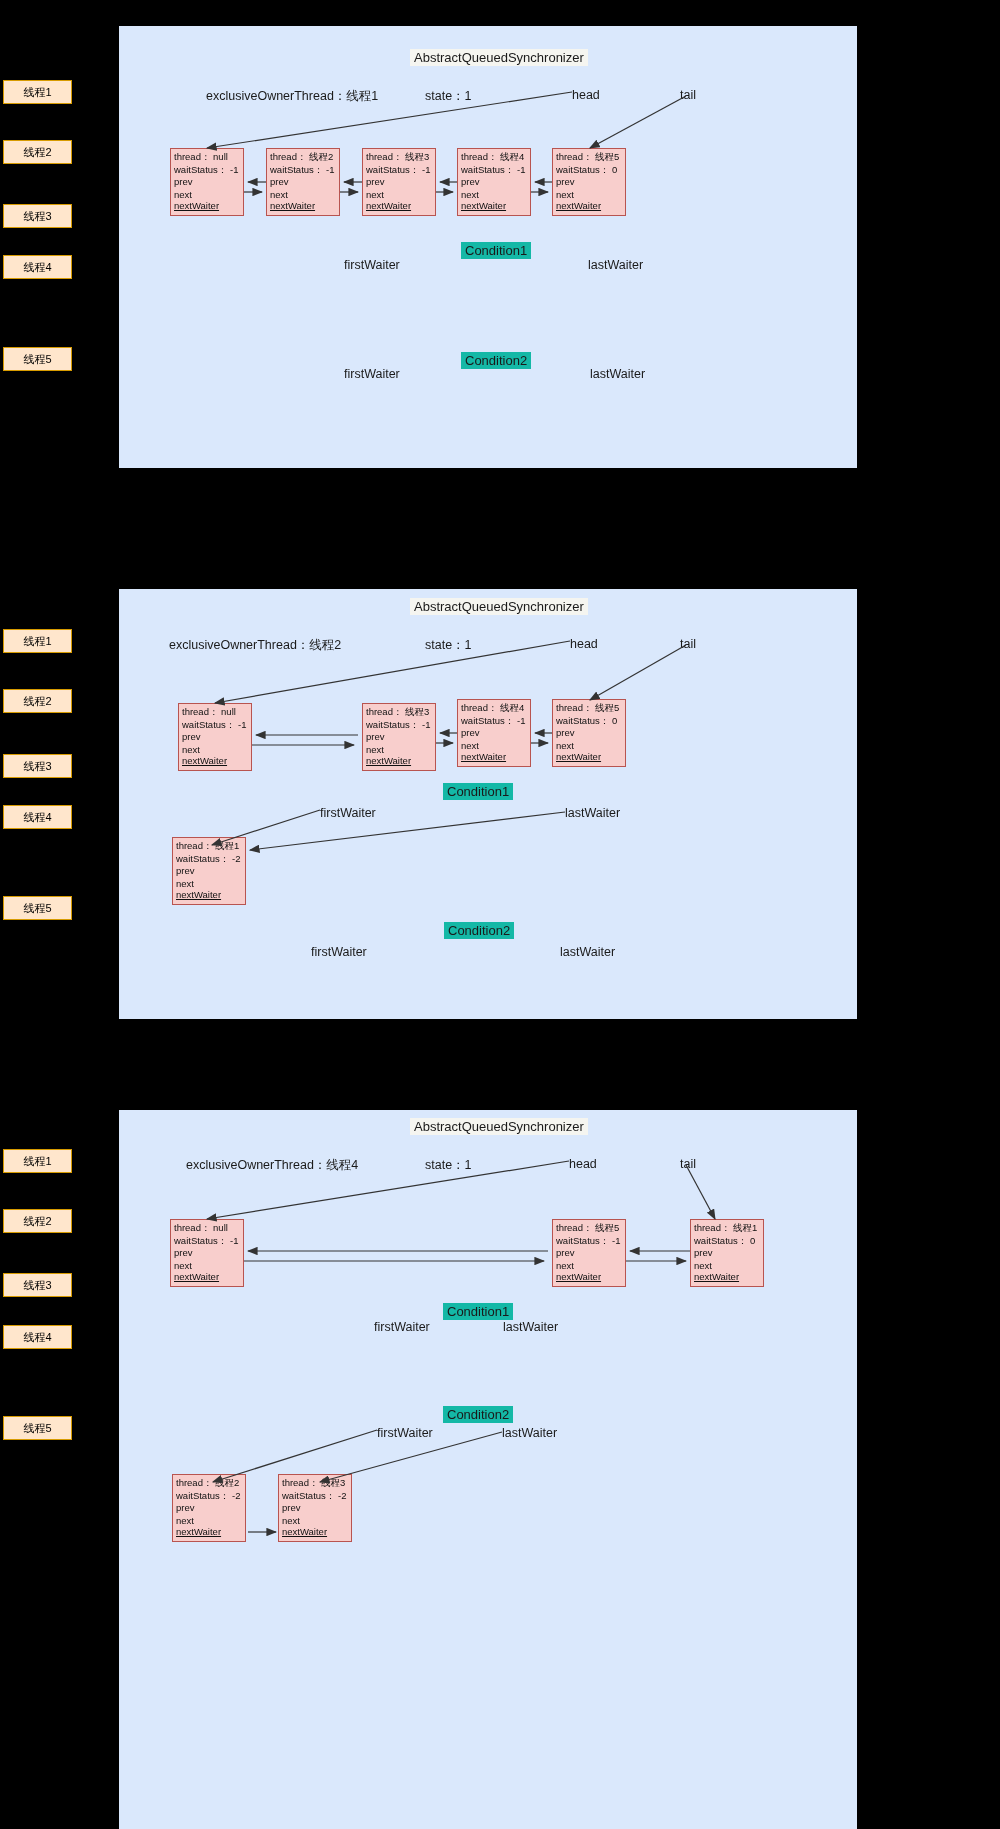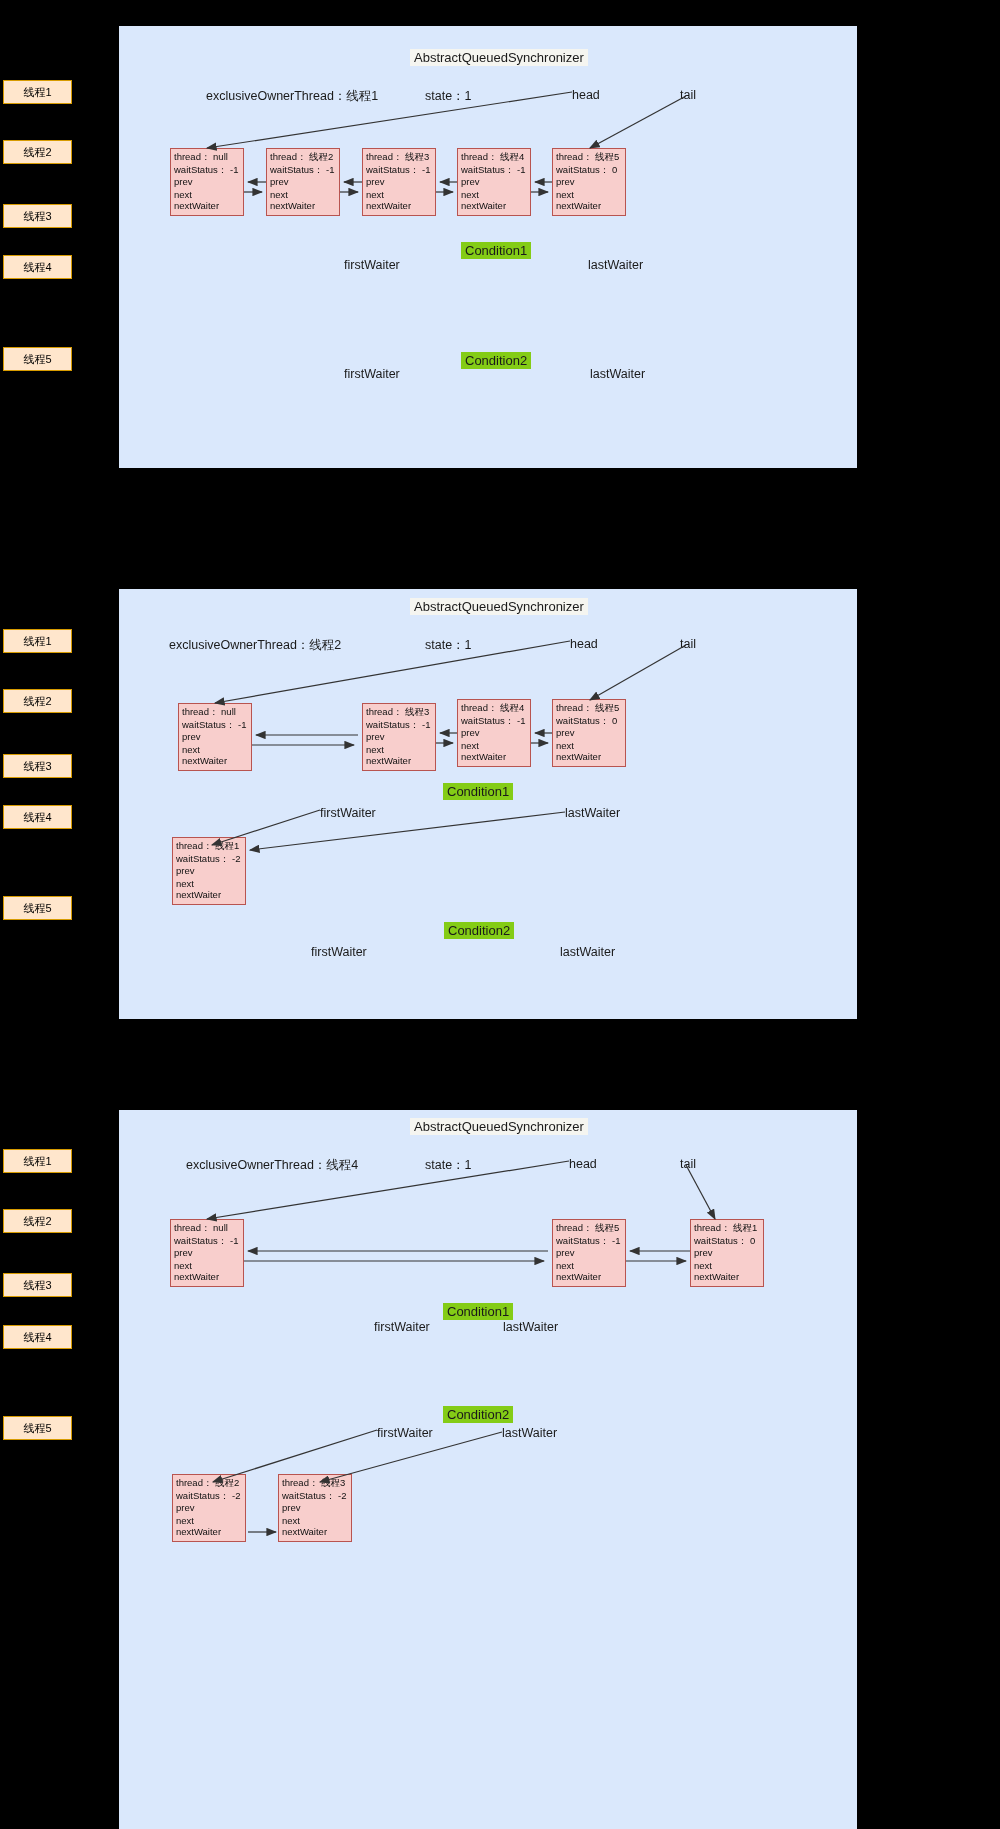--- a/index.html
+++ b/index.html
@@ -14,28 +14,28 @@
         font-size:11px;color:#000;display:flex;align-items:center;
         justify-content:center;box-sizing:border-box;}
 
   
   .panel{position:absolute;background:#dae8fc;box-sizing:border-box;}
 
   
   .aqs-title{position:absolute;background:#f5f5f0;font-size:13px;color:#1a1a1a;
              padding:1px 4px;white-space:nowrap;}
   .lbl{position:absolute;font-size:12.5px;color:#1a1a1a;white-space:nowrap;}
-  .cond-title{position:absolute;background:#84cc16;font-size:13px;color:#1a1a1a;
+  .cond-title{position:absolute;background:#14b8a6;font-size:13px;color:#1a1a1a;
               padding:1px 4px;white-space:nowrap;}
 
   
   .node{position:absolute;background:#f8cecc;border:1px solid #b85450;
         box-sizing:border-box;font-size:9.5px;line-height:12.6px;
         color:#111;padding:2px 3px 0 3px;}
-  .node .nw{position:absolute;left:3px;bottom:2px;font-size:9.5px;}
+  .node .nw{position:absolute;left:3px;bottom:2px;font-size:9.5px;text-decoration:underline;}
 
   
   svg.wires{position:absolute;left:0;top:0;width:1000px;height:1829px;
             pointer-events:none;overflow:visible;}
 </style>
 </head>
 <body>
 
 <div class="canvas">
 

